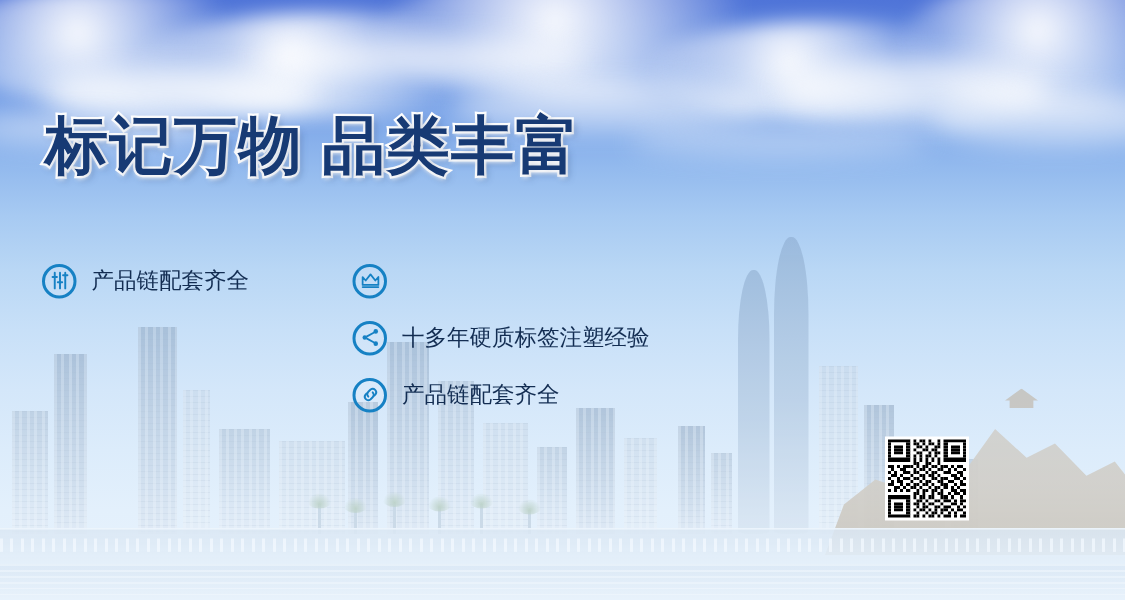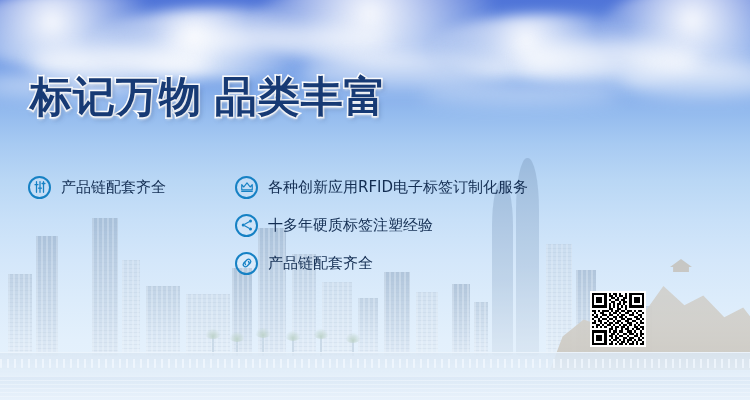--- a/index.html
+++ b/index.html
@@ -232,21 +232,20 @@
 
     <div class="col col-right">
 
       <div class="feat">
         <span class="ic">
           <svg width="14" height="14" viewBox="0 0 24 24" fill="none" stroke="currentColor" stroke-width="2" stroke-linejoin="round">
             <path d="M3 8l3.5 4L12 5l5.5 7L21 8v9H3z"></path>
             <path d="M3 19.5h18" stroke-linecap="round"></path>
           </svg>
         </span>
-        <span class="ftxt">各种创新应用RFID电子标签订制化服务</span>
       </div>
 
       <div class="feat">
         <span class="ic">
           <svg width="14" height="14" viewBox="0 0 24 24" fill="none" stroke="currentColor" stroke-width="2">
             <circle cx="18" cy="5" r="2.6" fill="currentColor" stroke="none"></circle>
             <circle cx="18" cy="19" r="2.6" fill="currentColor" stroke="none"></circle>
             <circle cx="5.5" cy="12" r="2.6" fill="currentColor" stroke="none"></circle>
             <path d="M8 10.7l7.6-4.2M8 13.3l7.6 4.2" stroke-linecap="round"></path>
           </svg>

